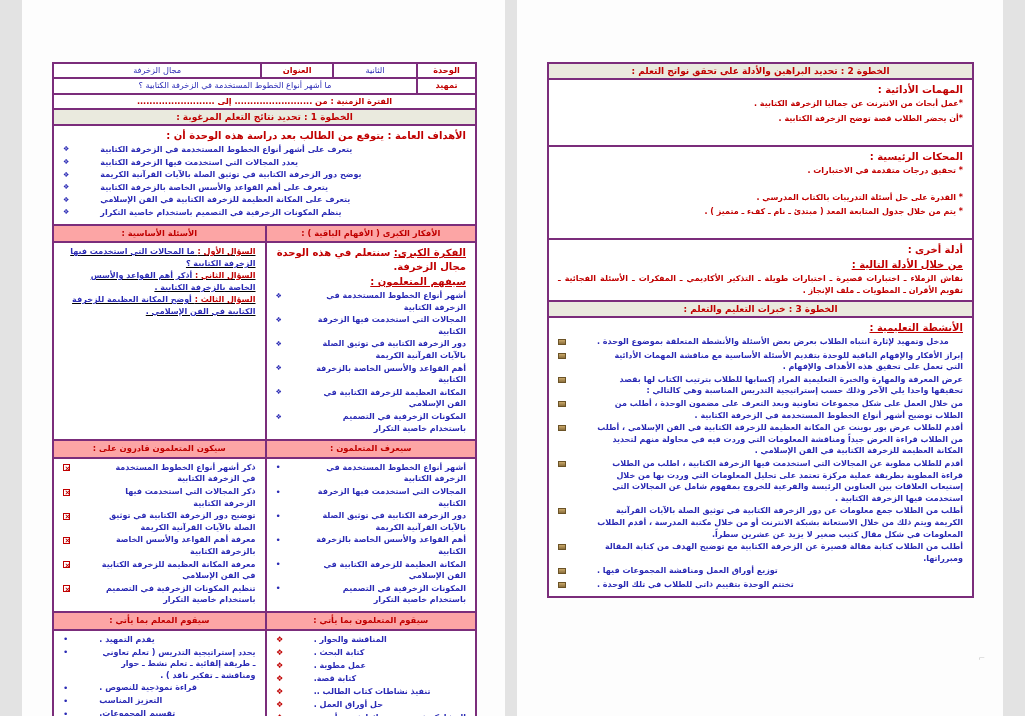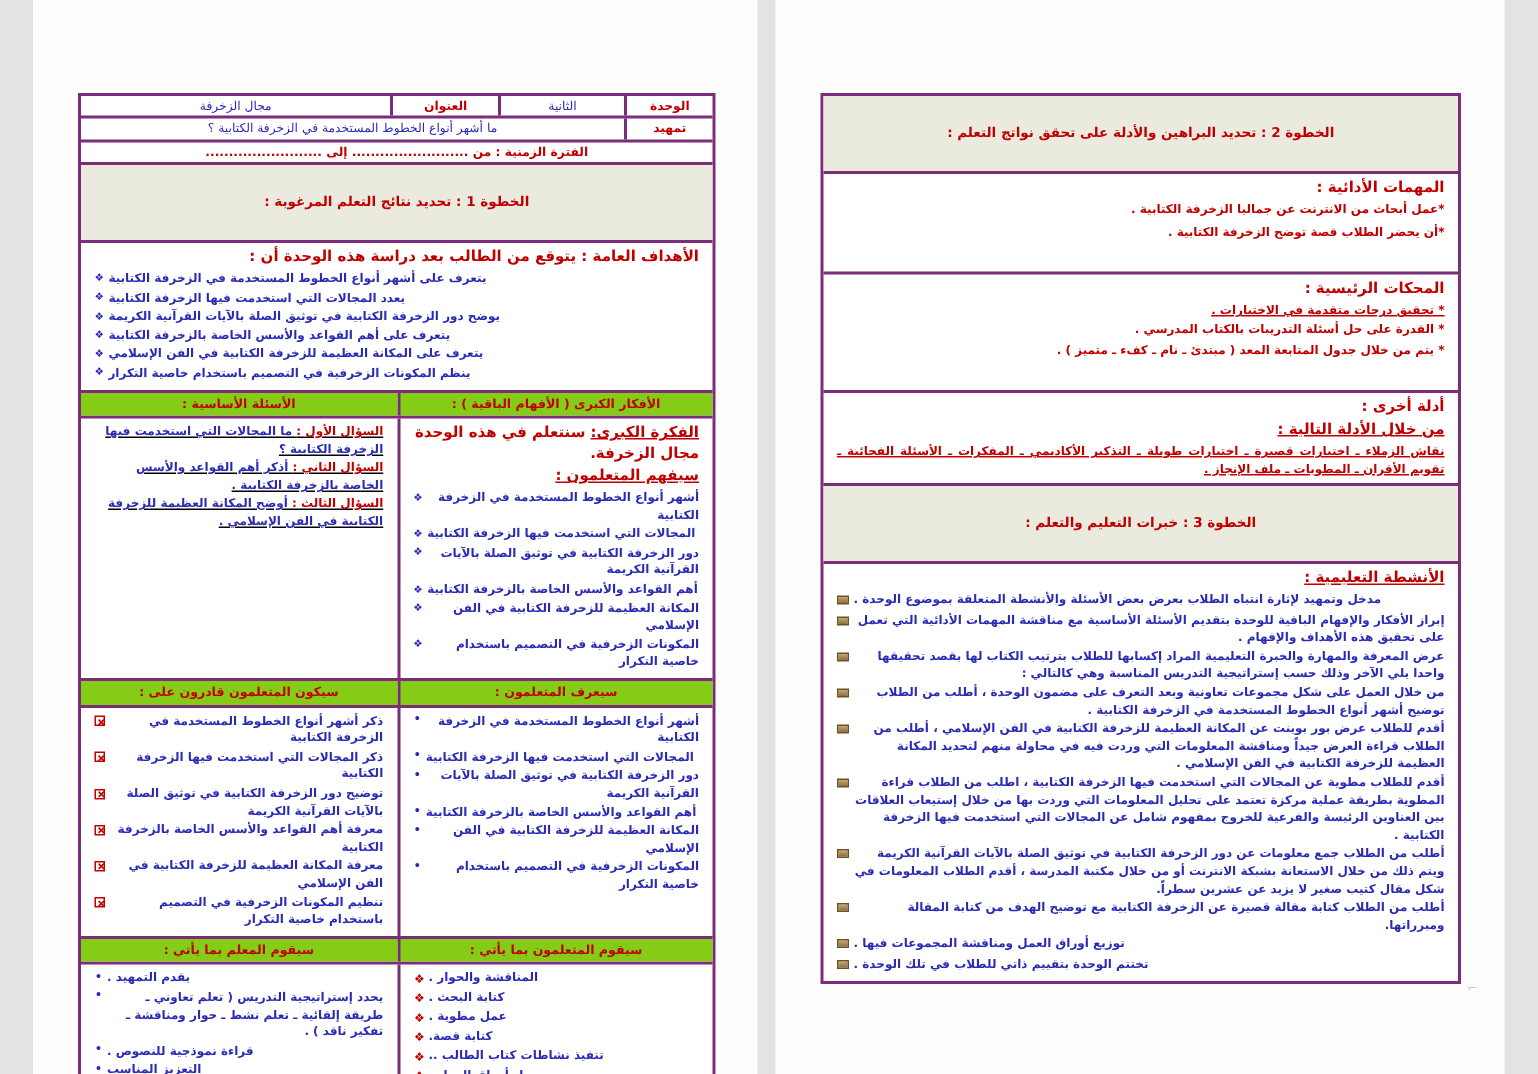--- a/index.html
+++ b/index.html
@@ -64,28 +64,28 @@
     color: #2b2bb5;
     text-align: center;
   }
 
   .band {
     background: #eaeade;
     color: #c00000;
     font-weight: bold;
     text-align: center;
     font-size: 9px;
-    padding: 20px 4px;
+    padding: 2px 4px;
     box-sizing: border-box;
     border-bottom: 2px solid #7b2d7b;
     direction: rtl;
   }
 
   .subhead {
-    background: #84cc16;
+    background: #fca5a5;
     color: #c00000;
     font-weight: bold;
     text-align: center;
     font-size: 8.4px;
     padding: 2px 4px;
     box-sizing: border-box;
     direction: rtl;
   }
 
   .block {
@@ -102,20 +102,21 @@
     line-height: 1.4;
     margin-bottom: 1px;
   }
   .lead.u { text-decoration: underline; }
 
   .navy-txt {
     color: #2b2bb5;
     font-weight: bold;
     font-size: 8px;
     line-height: 1.45;
+    margin-left: 28px;
   }
   .red-txt {
     color: #c00000;
     font-weight: bold;
     font-size: 8px;
     line-height: 1.45;
   }
 
   ul.lst {
     list-style: none;
@@ -474,34 +475,34 @@
               </div>
           </div>
         </div>
       </div>
 
       <div class="row">
         <div class="cell" style="width:100%">
           <div class="block">
             <div class="lead">المحكات الرئيسية :</div>
             <div id="crit-list">
-                <div class="red-txt" style="margin-bottom: 1px; text-decoration: underline;">* تحقيق درجات متقدمة في الاختبارات .</div>
+                <div class="red-txt" style="margin-bottom: 15px;">* تحقيق درجات متقدمة في الاختبارات .</div>
                 <div class="red-txt" style="margin-bottom: 3px;">* القدرة على حل أسئلة التدريبات بالكتاب المدرسي .</div>
                 <div class="red-txt" style="margin-bottom: 16px;">* يتم من خلال جدول المتابعة المعد ( مبتدئ  ـ نام ـ كفء ـ متميز ) .</div>
               </div>
           </div>
         </div>
       </div>
 
       <div class="row">
         <div class="cell" style="width:100%">
           <div class="block">
             <div class="lead">أدلة أخرى :</div>
             <div class="lead u">من خلال الأدلة التالية :</div>
-            <div class="red-txt just" style="text-decoration:underline">نقاش الزملاء  ـ اختبارات قصيرة ـ اختبارات طويلة ـ التذكير الأكاديمي ـ المفكرات ـ الأسئلة الفجائية ـ تقويم الأقران ـ المطويات ـ ملف الإنجاز .</div>
+            <div class="red-txt just" style="">نقاش الزملاء  ـ اختبارات قصيرة ـ اختبارات طويلة ـ التذكير الأكاديمي ـ المفكرات ـ الأسئلة الفجائية ـ تقويم الأقران ـ المطويات ـ ملف الإنجاز .</div>
           </div>
         </div>
       </div>
 
       <div class="band">الخطوة 3 : خبرات التعليم والتعلم :</div>
 
       <div class="row">
         <div class="cell" style="width:100%">
           <div class="block">
             <div class="lead u">الأنشطة التعليمية :</div>

